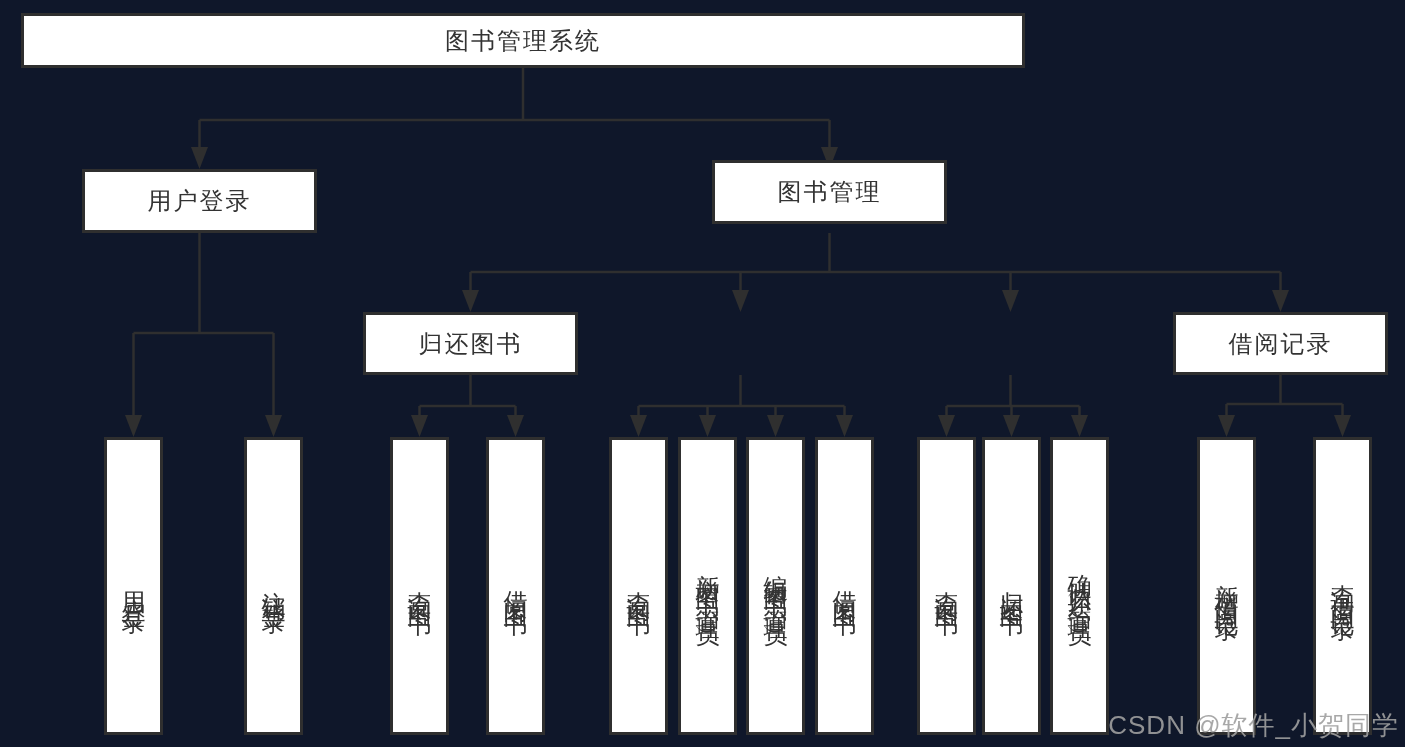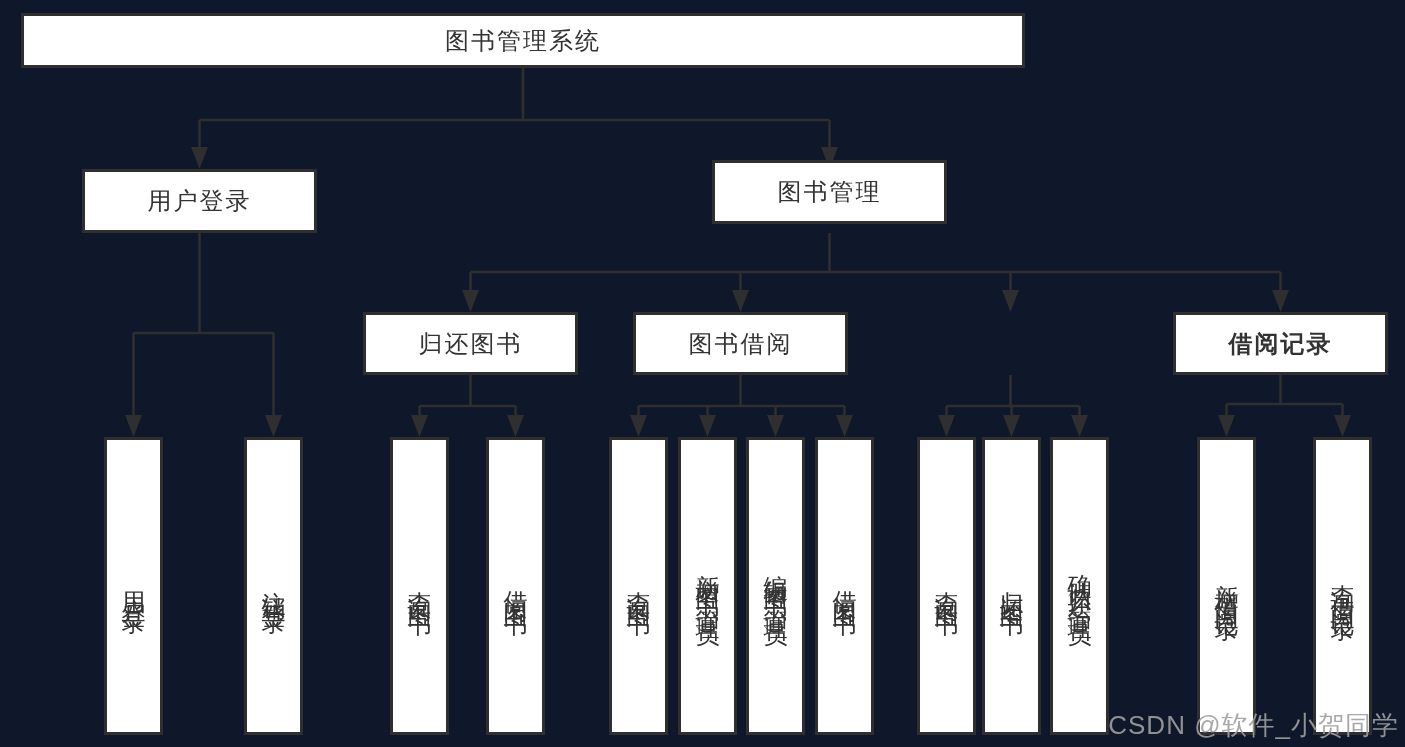--- a/index.html
+++ b/index.html
@@ -115,24 +115,21 @@
   <div class="node hbox" style="left:82px; top:169px; width:235px; height:64px;">
     <span>用户登录</span>
   </div>
   <div class="node hbox" style="left:712px; top:160px; width:235px; height:64px;">
     <span>图书管理</span>
   </div>
 
   <div class="node hbox" style="left:363px; top:312px; width:215px; height:63px;">
     <span>归还图书</span>
   </div>
-  <div class="node hbox" style="left:633px; top:312px; width:215px; height:63px;">
-    <span>图书借阅</span>
-  </div>
-  <div class="node hbox" style="left:1173px; top:312px; width:215px; height:63px;font-weight:bold;">
+  <div class="node hbox" style="left:1173px; top:312px; width:215px; height:63px;">
     <span>借阅记录</span>
   </div>
 
   <div class="node vbox" style="left:104px;">
     <span class="vtext">用户登录</span>
   </div>
   <div class="node vbox" style="left:244px;">
     <span class="vtext">注销登录</span>
   </div>
 

